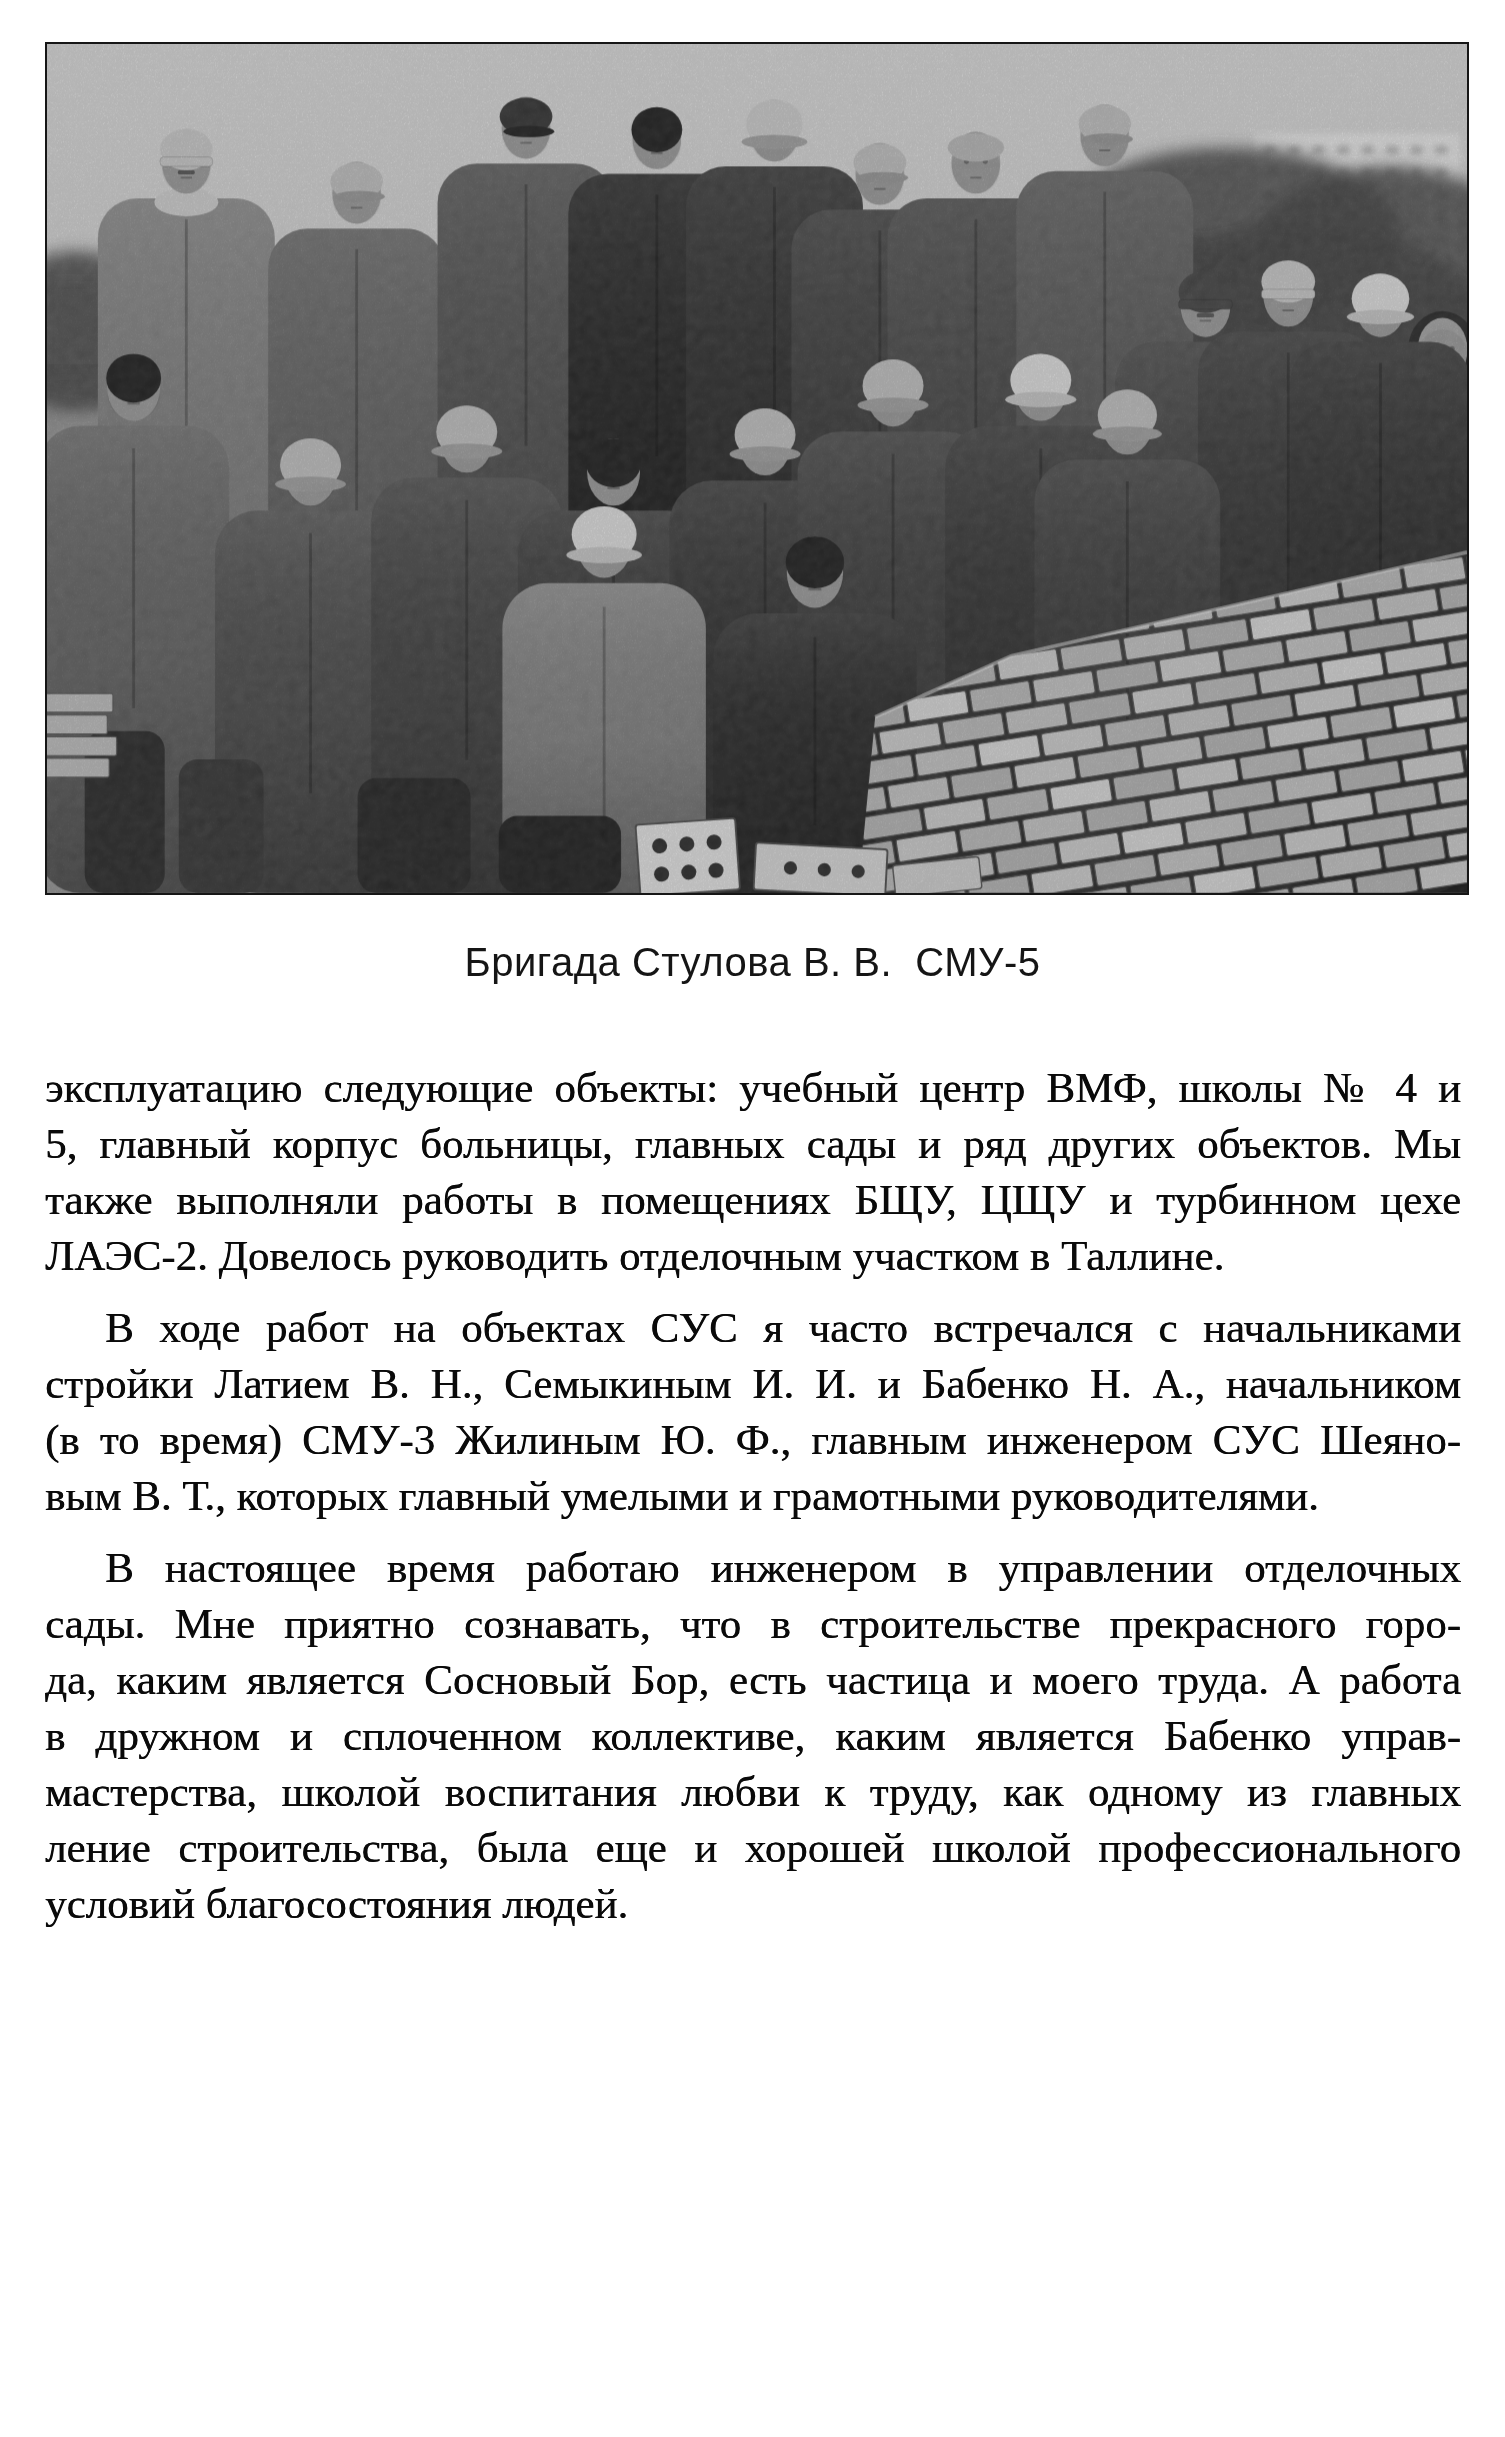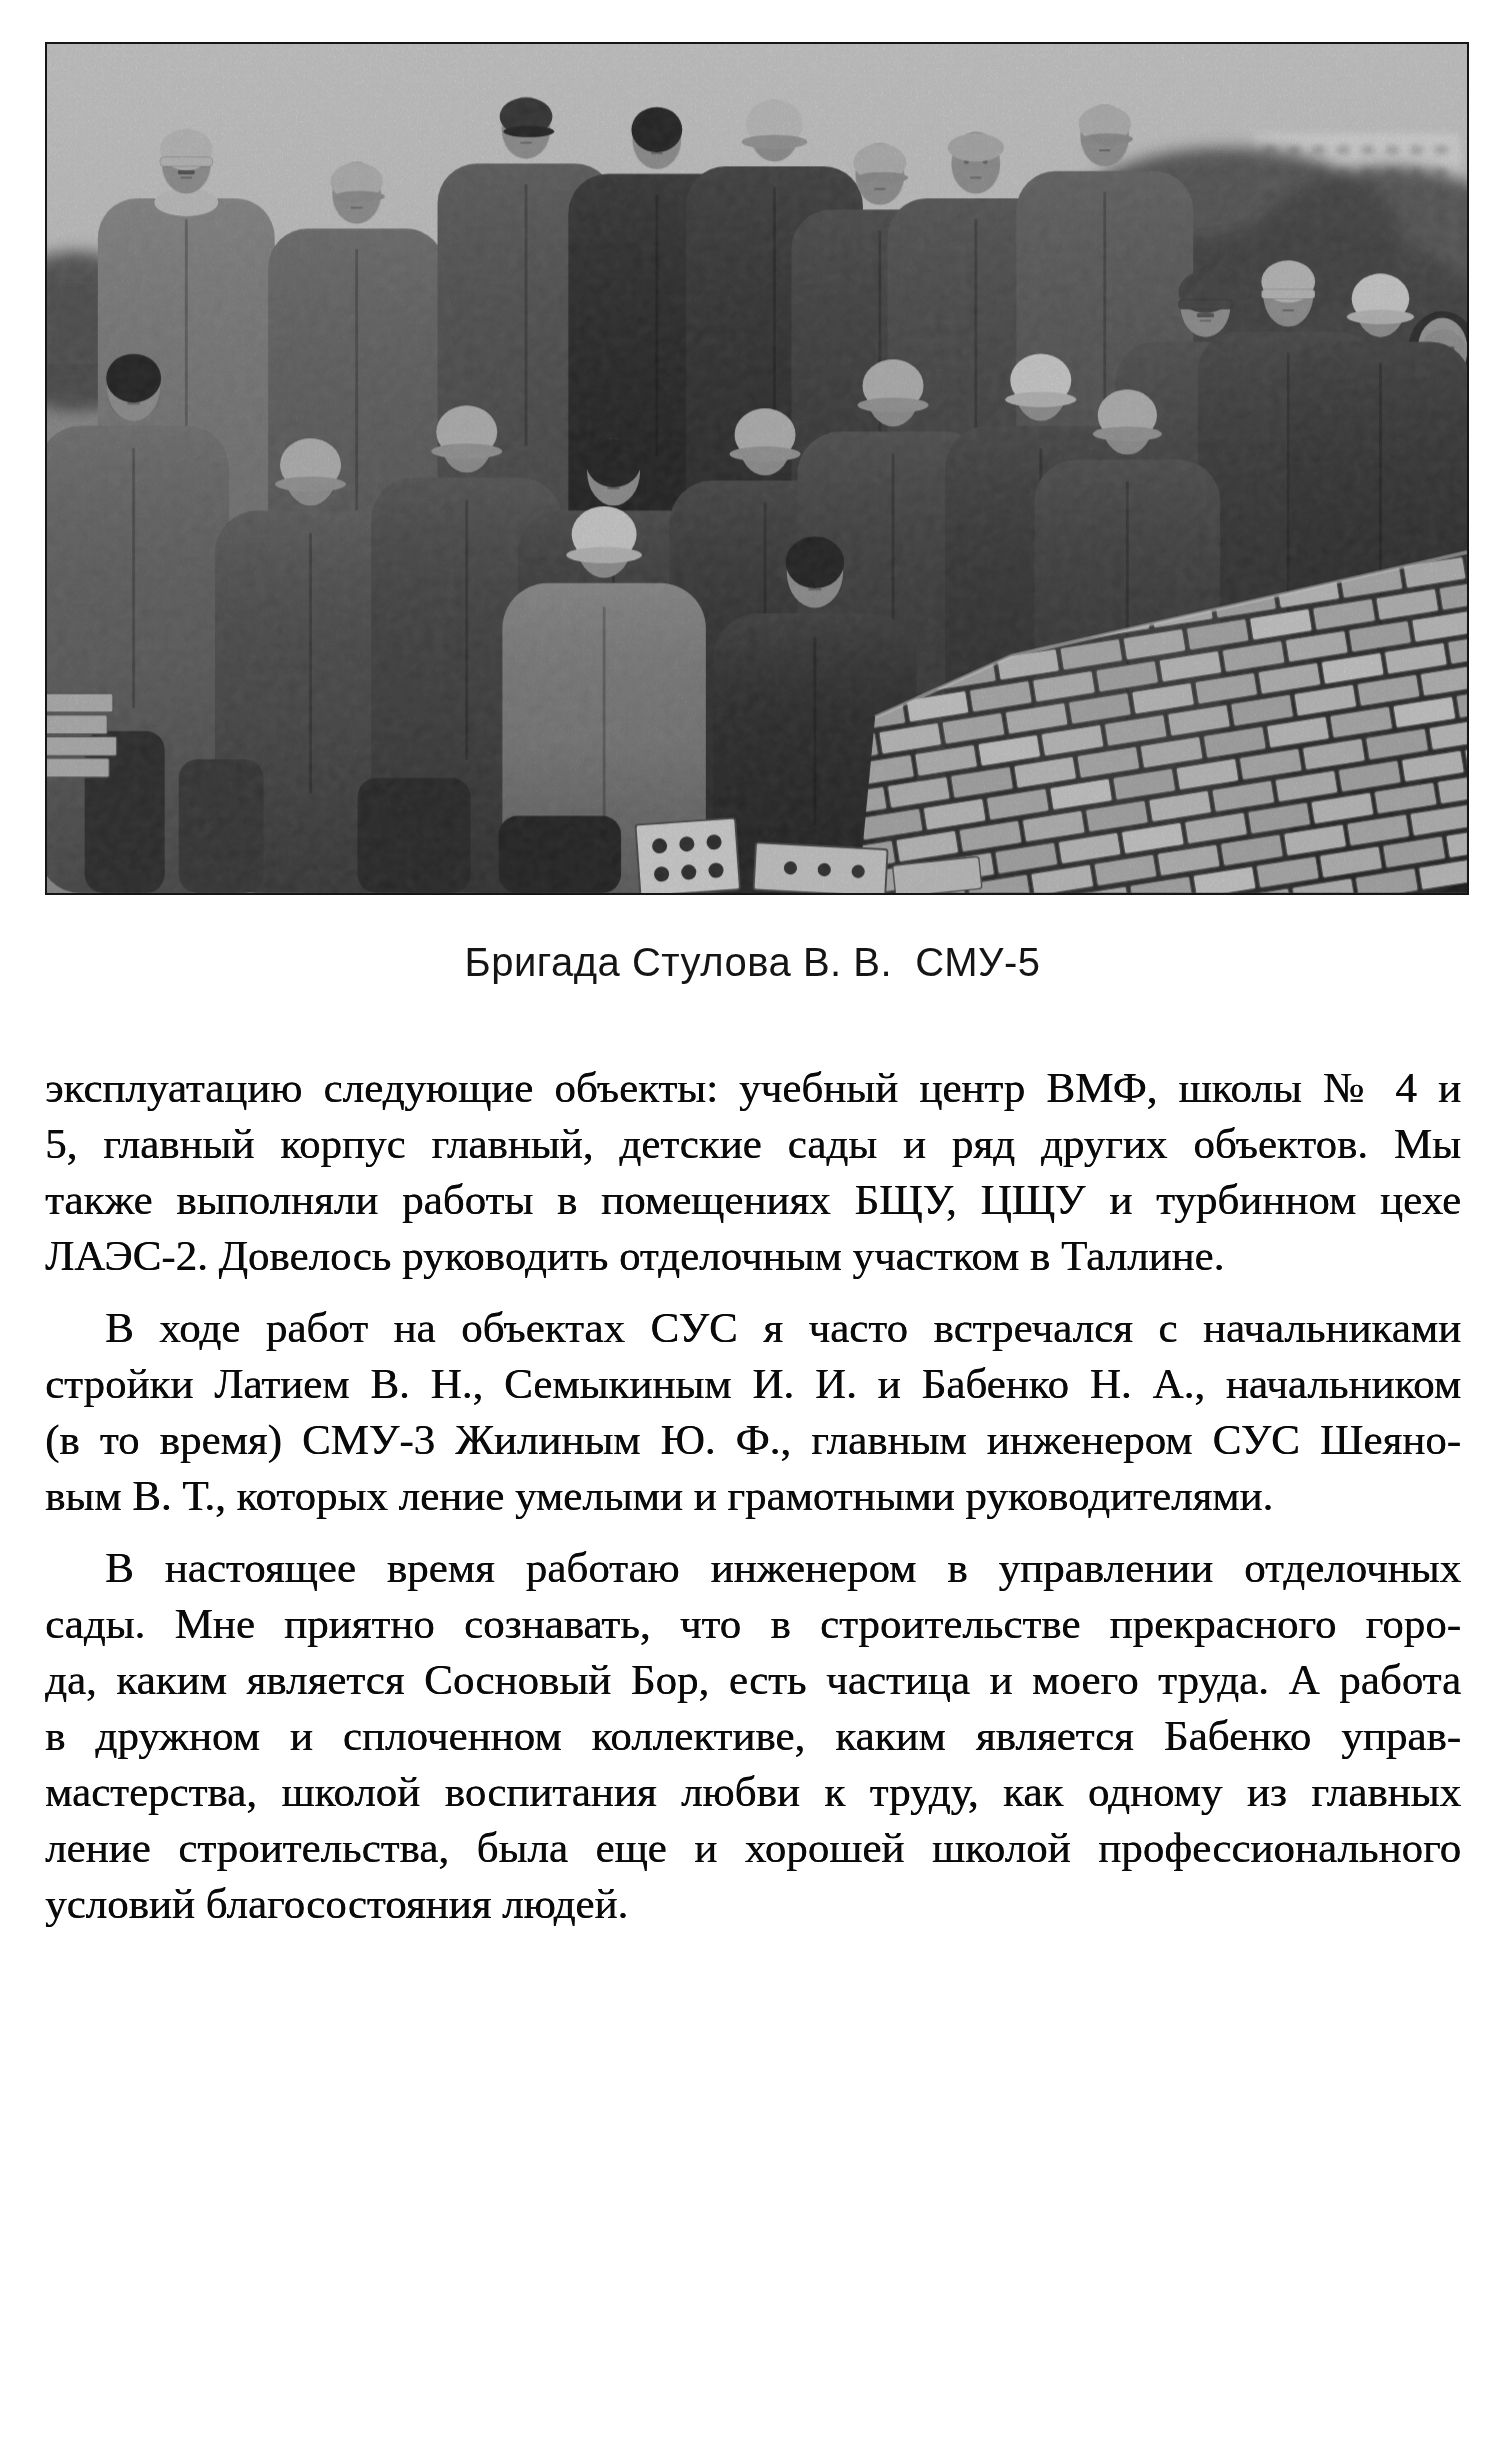--- a/index.html
+++ b/index.html
@@ -717,27 +717,27 @@
 
       <rect x="0" y="0" width="1509" height="902" filter="url(#blotchF)" opacity="0.10"></rect>
       <rect x="0" y="0" width="1509" height="902" filter="url(#grainF)" opacity="0.20"></rect>
     </svg>
   </figure>
 
   <div class="caption">Бригада Стулова В. В.  СМУ-5</div>
 
   <div class="body-text" id="body-text">
       <div class="line j">эксплуатацию следующие объекты: учебный центр ВМФ, школы № 4 и</div>
-      <div class="line j">5, главный корпус главный, детские сады и ряд других объектов. Мы</div>
+      <div class="line j">5, главный корпус больницы, главных сады и ряд других объектов. Мы</div>
       <div class="line j">также выполняли работы в помещениях БЩУ, ЦЩУ и турбинном цехе</div>
       <div class="line">ЛАЭС-2. Довелось руководить отделочным участком в Таллине.</div>
       <div class="line j ind">В ходе работ на объектах СУС я часто встречался с начальниками</div>
       <div class="line j">стройки Латием В. Н., Семыкиным И. И. и Бабенко Н. А., начальником</div>
       <div class="line j">(в то время) СМУ-3 Жилиным Ю. Ф., главным инженером СУС Шеяно-</div>
-      <div class="line">вым В. Т., которых ление умелыми и грамотными руководителями.</div>
+      <div class="line">вым В. Т., которых главный умелыми и грамотными руководителями.</div>
       <div class="line j ind">В настоящее время работаю инженером в управлении отделочных</div>
       <div class="line j">сады. Мне приятно сознавать, что в строительстве прекрасного горо-</div>
       <div class="line j">да, каким является Сосновый Бор, есть частица и моего труда. А работа</div>
       <div class="line j">в дружном и сплоченном коллективе, каким является Бабенко управ-</div>
       <div class="line j">мастерства, школой воспитания любви к труду, как одному из главных</div>
       <div class="line j">ление строительства, была еще и хорошей школой профессионального</div>
       <div class="line">условий благосостояния людей.</div>
     </div>
 
 </div>

